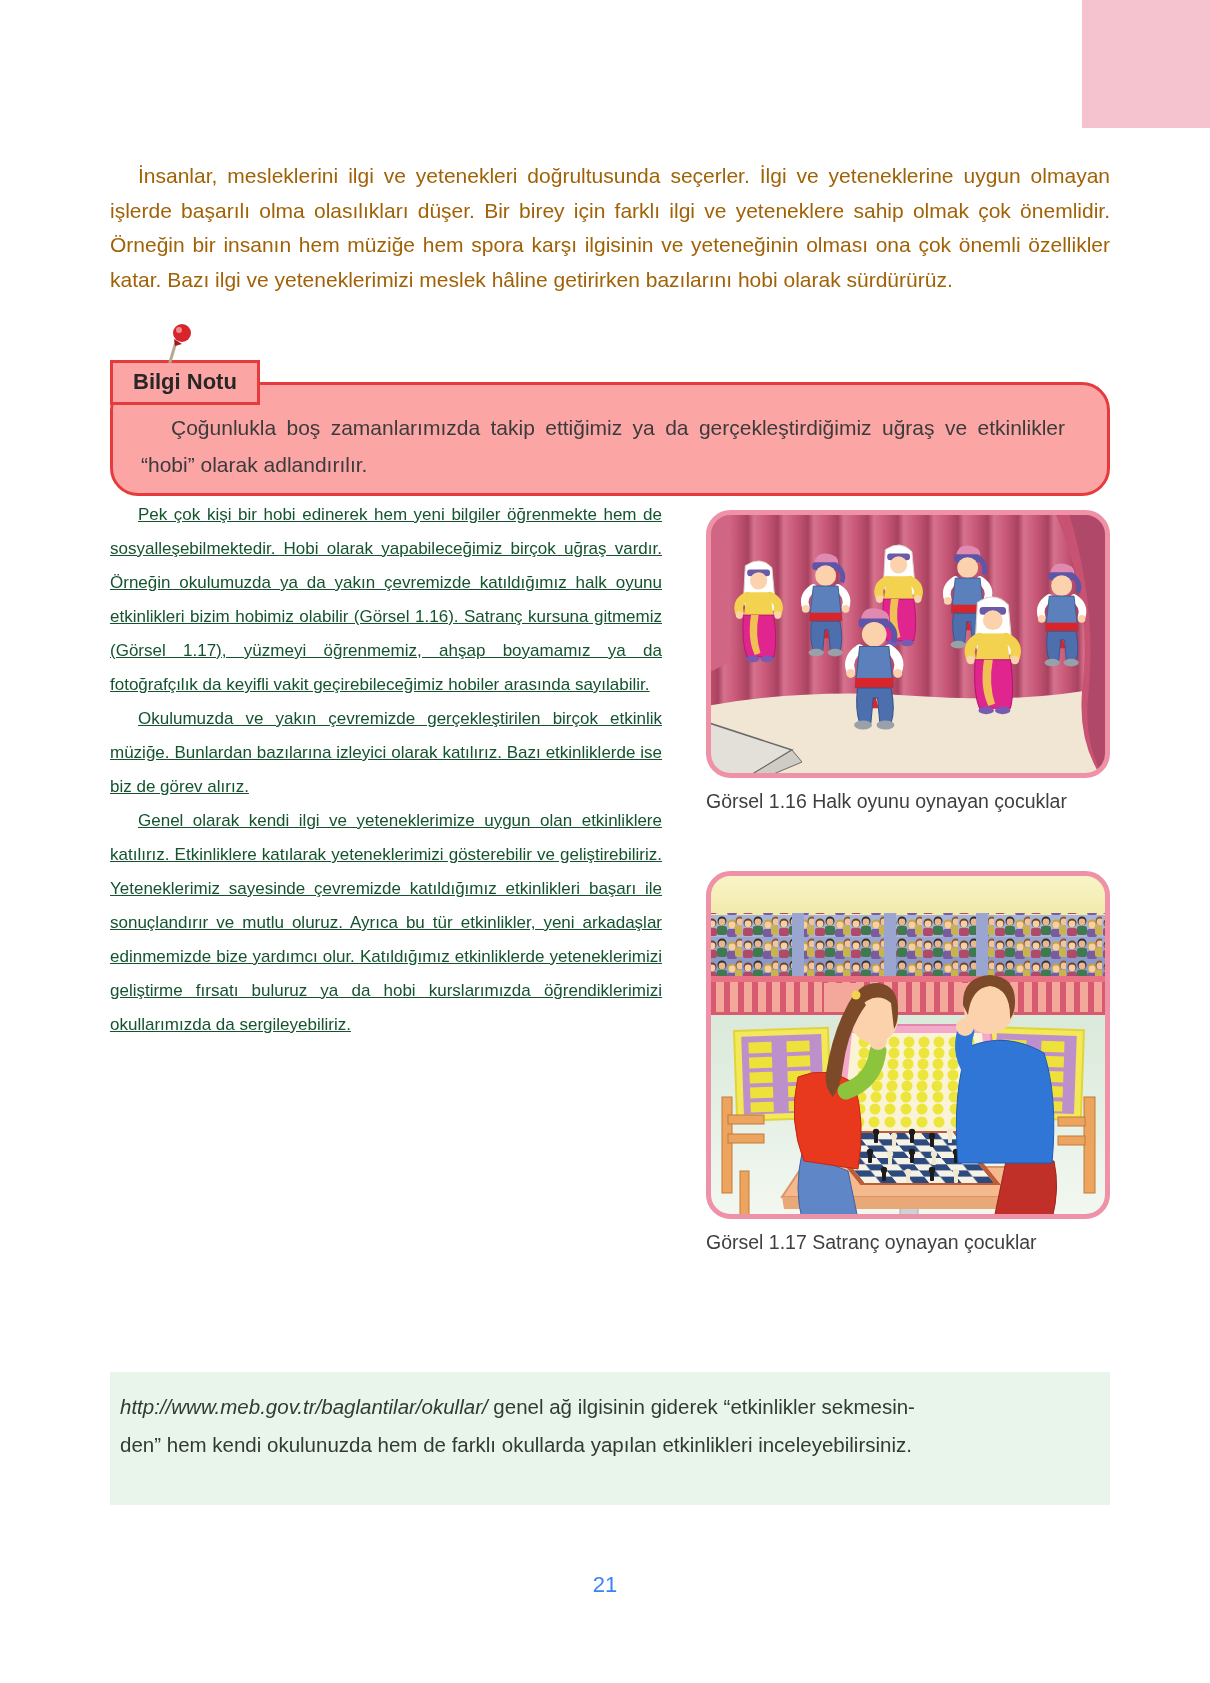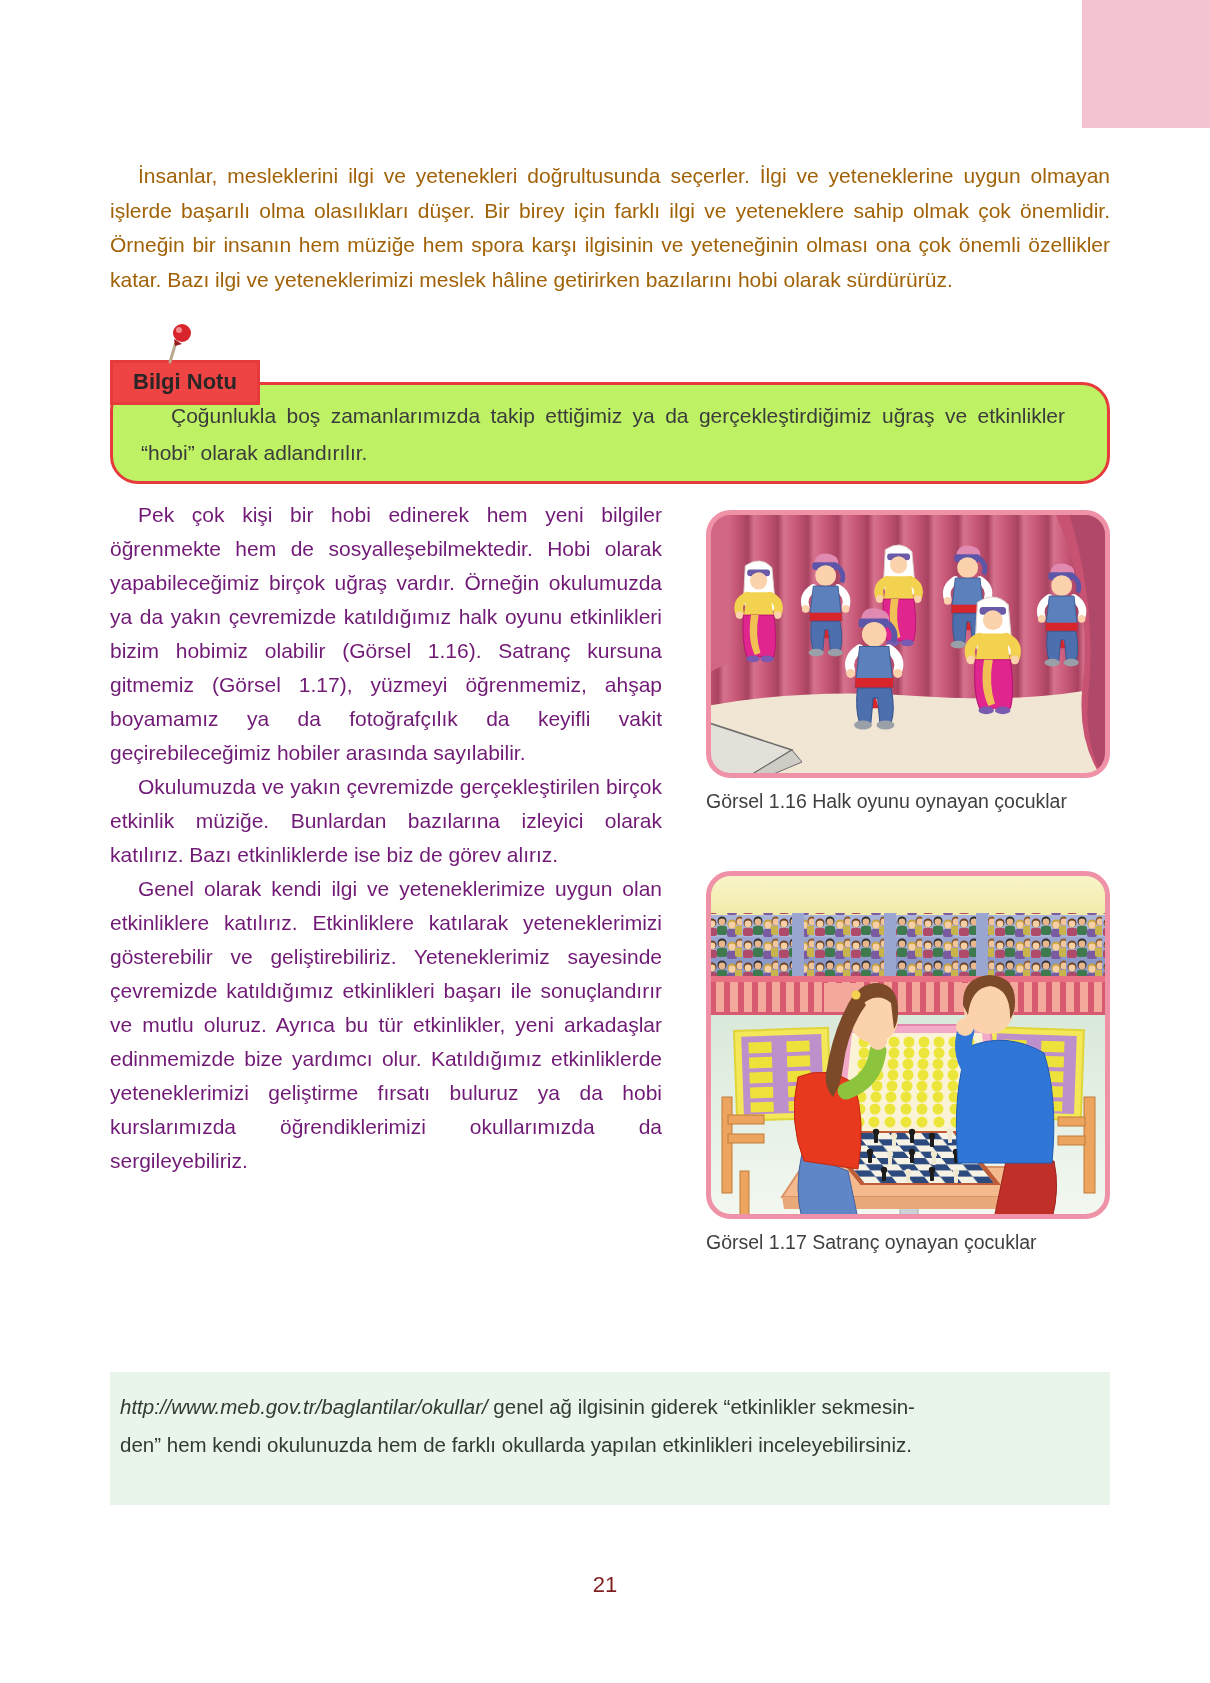--- a/index.html
+++ b/index.html
@@ -10,48 +10,48 @@
   }
   .pink-corner{position:absolute;left:1082px;top:0;width:128px;height:128px;background:#f4c3cf;}
 
   
   .intro{position:absolute;left:110px;top:138px;width:1000px;
     font-size:21px;line-height:34.5px;text-align:justify;text-indent:28px;color:#a16207;}
 
   
   .bilgi{position:absolute;left:110px;top:360px;width:1000px;}
   .bn-pin{position:absolute;left:52px;top:-40px;width:34px;height:46px;z-index:3;}
-  .bn-label{position:absolute;left:0;top:0;z-index:2;background:#ef4444;border:3px solid #e63a3c;
+  .bn-label{position:absolute;left:0;top:0;z-index:2;background:#fca5a5;border:3px solid #e63a3c;
     padding:6px 20px 7px 20px;font-size:22px;font-weight:bold;color:#2b2626;}
-  .bn-box{margin-top:22px;background:#bef264;border:3px solid #e63a3c;border-radius:28px;
-    min-height:74px;padding:12px 42px 10px 28px;box-sizing:border-box;
+  .bn-box{margin-top:22px;background:#fca5a5;border:3px solid #e63a3c;border-radius:28px;
+    min-height:74px;padding:24px 42px 10px 28px;box-sizing:border-box;
     font-size:21px;line-height:37px;text-align:justify;text-indent:30px;color:#3b3b3b;}
 
   
   .columns{position:absolute;left:110px;top:498px;width:1000px;display:flex;}
-  .col-text{width:552px;font-size:21px;line-height:34px;text-align:justify;color:#701a75;}
+  .col-text{width:552px;font-size:17px;line-height:34px;text-align:justify;color:#14532d;text-decoration:underline;}
   .col-text p{margin:0;text-indent:28px;}
   .col-figs{width:404px;margin-left:44px;padding-top:12px;}
   .figure svg{display:block;}
   .fig-caption{font-size:19.5px;color:#3f3f3f;margin-top:12px;}
   .fig2{margin-top:58px;}
 
   
   .oneri{position:absolute;left:110px;top:1372px;width:1000px;}
   .oneri-header{position:relative;height:60px;}
   .oneri-header svg{position:absolute;left:0;top:0;overflow:visible;}
   .oneri-title{position:absolute;left:180px;top:24px;width:240px;text-align:center;
     font-size:23px;font-weight:bold;color:#ffffff;text-shadow:1.5px 1.5px 0 #555555;z-index:2;}
   .oneri-body{background:#e9f4eb;padding:16px 24px 14px 10px;min-height:103px;box-sizing:content-box;
     font-size:20.5px;line-height:38px;color:#323a33;}
   .oneri-line1{text-indent:26px;}
   .oneri-url{font-style:italic;}
 
   .page-number{position:absolute;left:0;top:1572px;width:1210px;text-align:center;
-    font-size:22px;color:#7f1d1d;}
+    font-size:22px;color:#3b82f6;}
 </style>
 </head>
 <body>
 
 <div class="pink-corner"></div>
 
 <p class="intro">İnsanlar, mesleklerini ilgi ve yetenekleri doğrultusunda seçerler. İlgi ve yeteneklerine uygun olmayan işlerde başarılı olma olasılıkları düşer. Bir birey için farklı ilgi ve yeteneklere sahip olmak çok önemlidir. Örneğin bir insanın hem müziğe hem spora karşı ilgisinin ve yeteneğinin olması ona çok önemli özellikler katar. Bazı ilgi ve yeteneklerimizi meslek hâline getirirken bazılarını hobi olarak sürdürürüz.</p>
 
 <div class="bilgi">
   <div class="bn-pin">

